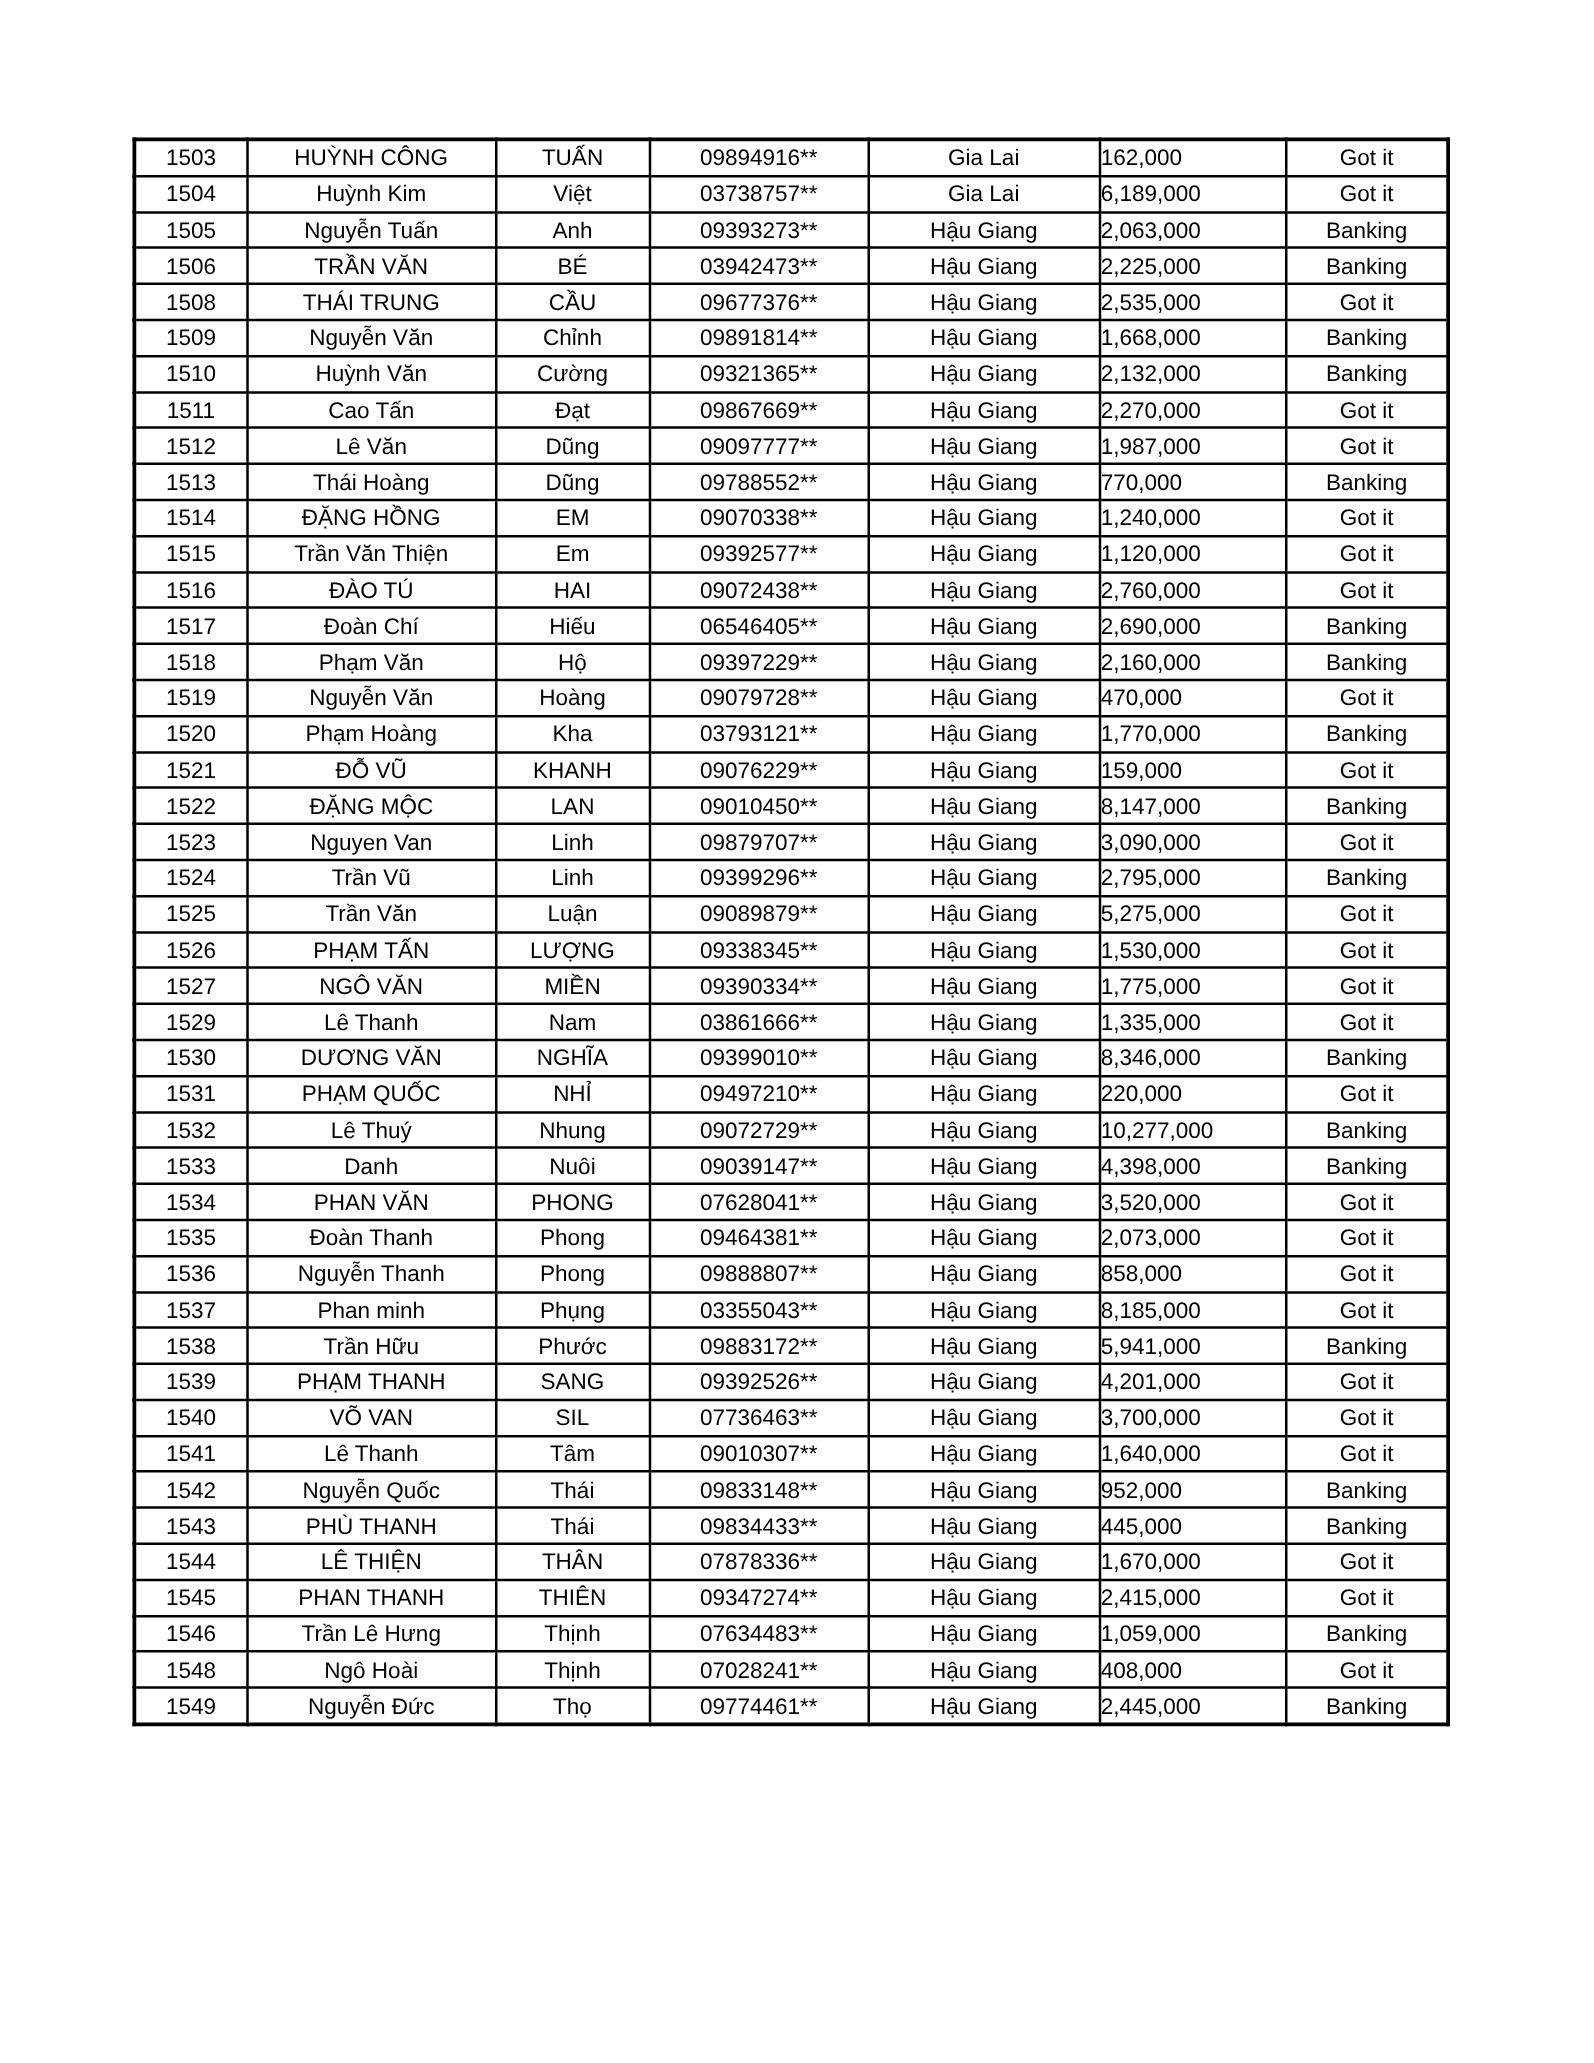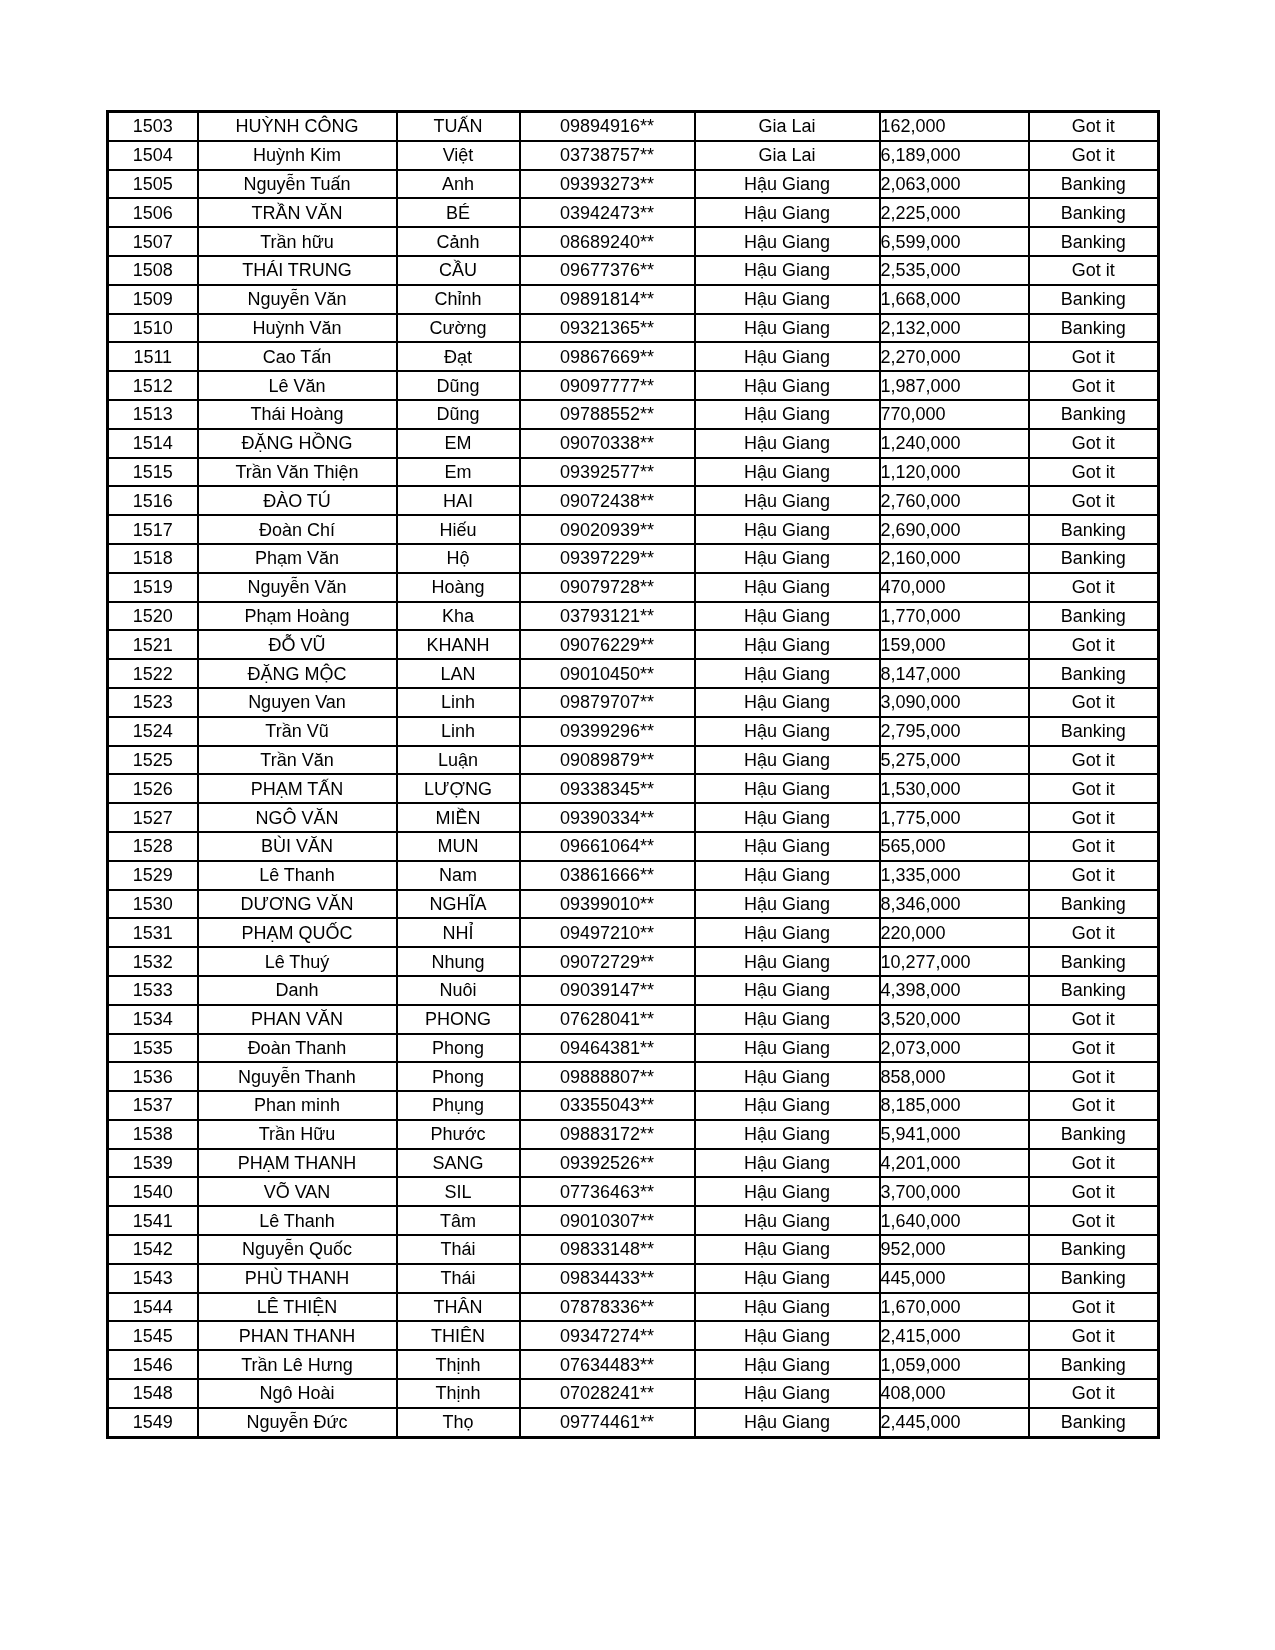--- a/index.html
+++ b/index.html
@@ -80,29 +80,20 @@
         <tr>
           <td class="al-c">1506</td>
           <td class="al-c">TRẦN VĂN</td>
           <td class="al-c">BÉ</td>
           <td class="al-c">03942473**</td>
           <td class="al-c">Hậu Giang</td>
           <td class="al-r">2,225,000</td>
           <td class="al-l">Banking</td>
         </tr>
         <tr>
-          <td class="al-c">1507</td>
-          <td class="al-c">Trần hữu</td>
-          <td class="al-c">Cảnh</td>
-          <td class="al-c">08689240**</td>
-          <td class="al-c">Hậu Giang</td>
-          <td class="al-r">6,599,000</td>
-          <td class="al-l">Banking</td>
-        </tr>
-        <tr>
           <td class="al-c">1508</td>
           <td class="al-c">THÁI TRUNG</td>
           <td class="al-c">CẦU</td>
           <td class="al-c">09677376**</td>
           <td class="al-c">Hậu Giang</td>
           <td class="al-r">2,535,000</td>
           <td class="al-l">Got it</td>
         </tr>
         <tr>
           <td class="al-c">1509</td>
@@ -173,21 +164,21 @@
           <td class="al-c">HAI</td>
           <td class="al-c">09072438**</td>
           <td class="al-c">Hậu Giang</td>
           <td class="al-r">2,760,000</td>
           <td class="al-l">Got it</td>
         </tr>
         <tr>
           <td class="al-c">1517</td>
           <td class="al-c">Đoàn Chí</td>
           <td class="al-c">Hiếu</td>
-          <td class="al-c">09020939**</td>
+          <td class="al-c">06546405**</td>
           <td class="al-c">Hậu Giang</td>
           <td class="al-r">2,690,000</td>
           <td class="al-l">Banking</td>
         </tr>
         <tr>
           <td class="al-c">1518</td>
           <td class="al-c">Phạm Văn</td>
           <td class="al-c">Hộ</td>
           <td class="al-c">09397229**</td>
           <td class="al-c">Hậu Giang</td>
@@ -266,29 +257,20 @@
           <td class="al-r">1,530,000</td>
           <td class="al-l">Got it</td>
         </tr>
         <tr>
           <td class="al-c">1527</td>
           <td class="al-c">NGÔ VĂN</td>
           <td class="al-c">MIỀN</td>
           <td class="al-c">09390334**</td>
           <td class="al-c">Hậu Giang</td>
           <td class="al-r">1,775,000</td>
-          <td class="al-l">Got it</td>
-        </tr>
-        <tr>
-          <td class="al-c">1528</td>
-          <td class="al-c">BÙI VĂN</td>
-          <td class="al-c">MUN</td>
-          <td class="al-c">09661064**</td>
-          <td class="al-c">Hậu Giang</td>
-          <td class="al-r">565,000</td>
           <td class="al-l">Got it</td>
         </tr>
         <tr>
           <td class="al-c">1529</td>
           <td class="al-c">Lê Thanh</td>
           <td class="al-c">Nam</td>
           <td class="al-c">03861666**</td>
           <td class="al-c">Hậu Giang</td>
           <td class="al-r">1,335,000</td>
           <td class="al-l">Got it</td>

